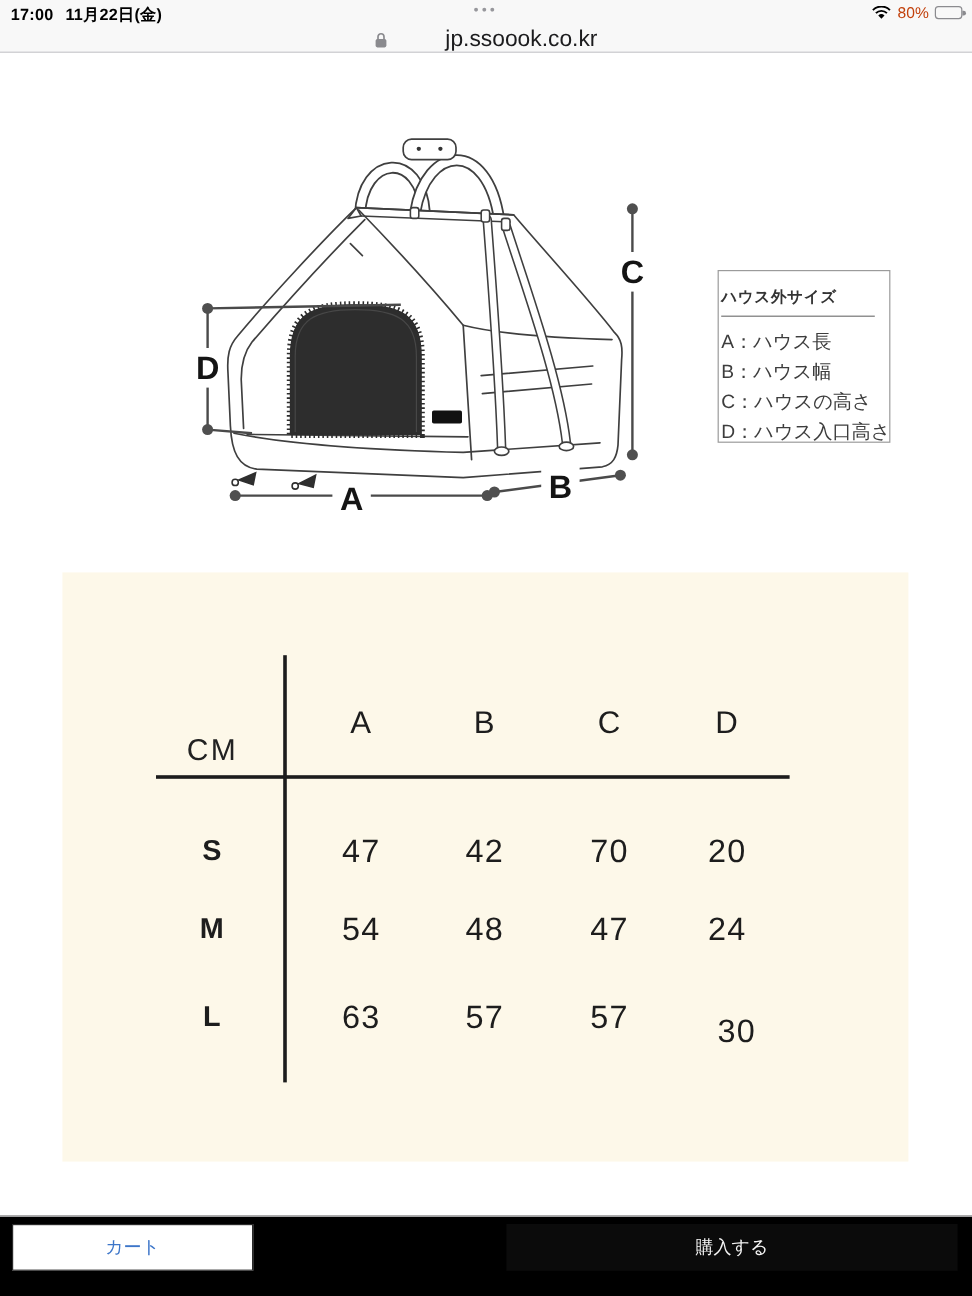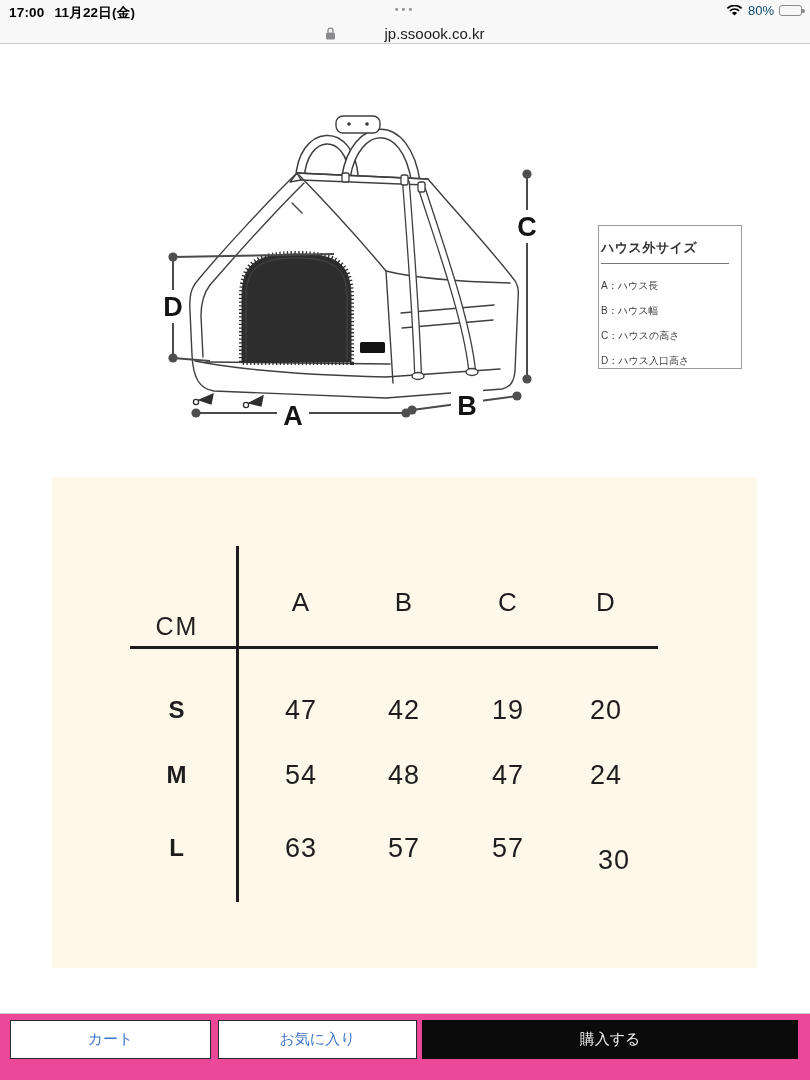--- a/index.html
+++ b/index.html
@@ -18,53 +18,53 @@
     position:absolute; left:9px; top:4px; font-size:13.5px; font-weight:600;
     color:#000; letter-spacing:.2px;
   }
   .status-left span { margin-right:10px; }
   .multitask-dots {
     position:absolute; left:50%; top:3px; transform:translateX(-50%);
     color:#97979c; font-size:11px; letter-spacing:3px; font-weight:700;
   }
   .status-right {
     position:absolute; right:8px; top:3px; display:flex; align-items:center; gap:5px;
-    font-size:13px; font-weight:500; color:#0c4a6e;
+    font-size:13px; font-weight:500; color:#c2410c;
   }
   .wifi-icon svg { display:block; }
   .battery {
     position:relative; width:23px; height:11.5px; border:1px solid #8b8b8f;
     border-radius:3px; padding:1px;
   }
   .battery .level { height:100%; width:80%; background:#000; border-radius:1.5px; }
   .battery .nub {
     position:absolute; right:-3.5px; top:3px; width:2.5px; height:4.5px;
     background:#8b8b8f; border-radius:0 2px 2px 0;
   }
   .url-row {
     position:absolute; left:0; top:23px; width:810px; height:20px;
     display:flex; align-items:center; justify-content:center; gap:5px;
   }
-  .url-text { font-size:15px; color:#1c1c1e;padding-left:43px; }
+  .url-text { font-size:19px; color:#1c1c1e;padding-left:43px; }
   .lock-icon svg { display:block; }
 
   
   .diagram-wrap { position:absolute; left:150px; top:85px; width:420px; height:365px; }
   .dim-label { font-family:"Liberation Sans", sans-serif; font-weight:bold; font-size:27px; fill:#141414; }
 
   
   .legend {
     position:absolute; left:598px; top:225px; width:144px; height:144px;
     background:#fff; border:1px solid #9b9b9b; padding:13px 12px 0 2px;
   }
   .legend-title {
     font-size:13px; font-weight:600; color:#333; letter-spacing:.5px;
     padding-bottom:6px; border-bottom:1px solid #777; margin-bottom:9px;
   }
-  .legend-item { font-size:10px; color:#3d3d3d; line-height:25px; white-space:nowrap; }
+  .legend-item { font-size:16px; color:#3d3d3d; line-height:25px; white-space:nowrap; }
 
   
   .size-panel {
     position:absolute; left:52px; top:477px; width:705px; height:491px;
     background:#fdf8e9;
   }
   .tbl-vline {
     position:absolute; left:184px; top:69px; width:2.5px; height:356px; background:#1c1c1c;
   }
   .tbl-hline {
@@ -75,21 +75,21 @@
     color:#1d1d1d; letter-spacing:1px;
   }
   .cell.unit   { font-size:25px; letter-spacing:2px; color:#222; }
   .cell.colhdr { font-size:26px; }
   .cell.sizelb { font-size:24px; font-weight:bold; }
   .cell.val    { font-size:27px; }
 
   
   .action-bar {
     position:absolute; left:0; top:1013px; width:810px; height:67px;
-    background:#ec4899; border-top:1px solid #c6c6c8;
+    background:#000000; border-top:1px solid #c6c6c8;
   }
   .btn {
     position:absolute; top:6px; height:39px; display:flex; align-items:center;
     justify-content:center; font-size:15px; cursor:pointer;
   }
   .btn-outline { background:#fff; border:1.5px solid #2a2a2a; color:#3d76c9; }
   .btn-cart { left:10px;  width:201px; }
   .btn-fav  { left:218px; width:199px; }
   .btn-buy  { left:422px; width:376px; background:#0b0b0b; color:#f5f5f5;font-family:Liberation Mono, monospace; }
 </style>
@@ -238,33 +238,32 @@
 
   <div class="cell unit" style="left:125px; top:125px;margin-top:24px;">CM</div>
   <div class="cell colhdr" style="left:249px; top:125px;">A</div>
   <div class="cell colhdr" style="left:352px; top:125px;">B</div>
   <div class="cell colhdr" style="left:456px; top:125px;">C</div>
   <div class="cell colhdr" style="left:554px; top:125px;">D</div>
 
   <div class="cell sizelb" style="left:125px; top:233px;">S</div>
   <div class="cell val" style="left:249px; top:233px;">47</div>
   <div class="cell val" style="left:352px; top:233px;">42</div>
-  <div class="cell val" style="left:456px; top:233px;">19</div>
+  <div class="cell val" style="left:456px; top:233px;">70</div>
   <div class="cell val" style="left:554px; top:233px;">20</div>
 
   <div class="cell sizelb" style="left:125px; top:298px;">M</div>
   <div class="cell val" style="left:249px; top:298px;">54</div>
   <div class="cell val" style="left:352px; top:298px;">48</div>
   <div class="cell val" style="left:456px; top:298px;">47</div>
   <div class="cell val" style="left:554px; top:298px;">24</div>
 
   <div class="cell sizelb" style="left:125px; top:371px;">L</div>
   <div class="cell val" style="left:249px; top:371px;">63</div>
   <div class="cell val" style="left:352px; top:371px;">57</div>
   <div class="cell val" style="left:456px; top:371px;">57</div>
   <div class="cell val" style="left:562px; top:371px;margin-top:12px;">30</div>
 </div>
 
 <div class="action-bar">
   <div class="btn btn-outline btn-cart">カート</div>
-  <div class="btn btn-outline btn-fav">お気に入り</div>
   <div class="btn btn-buy">購入する</div>
 </div>
 
 </body></html>

